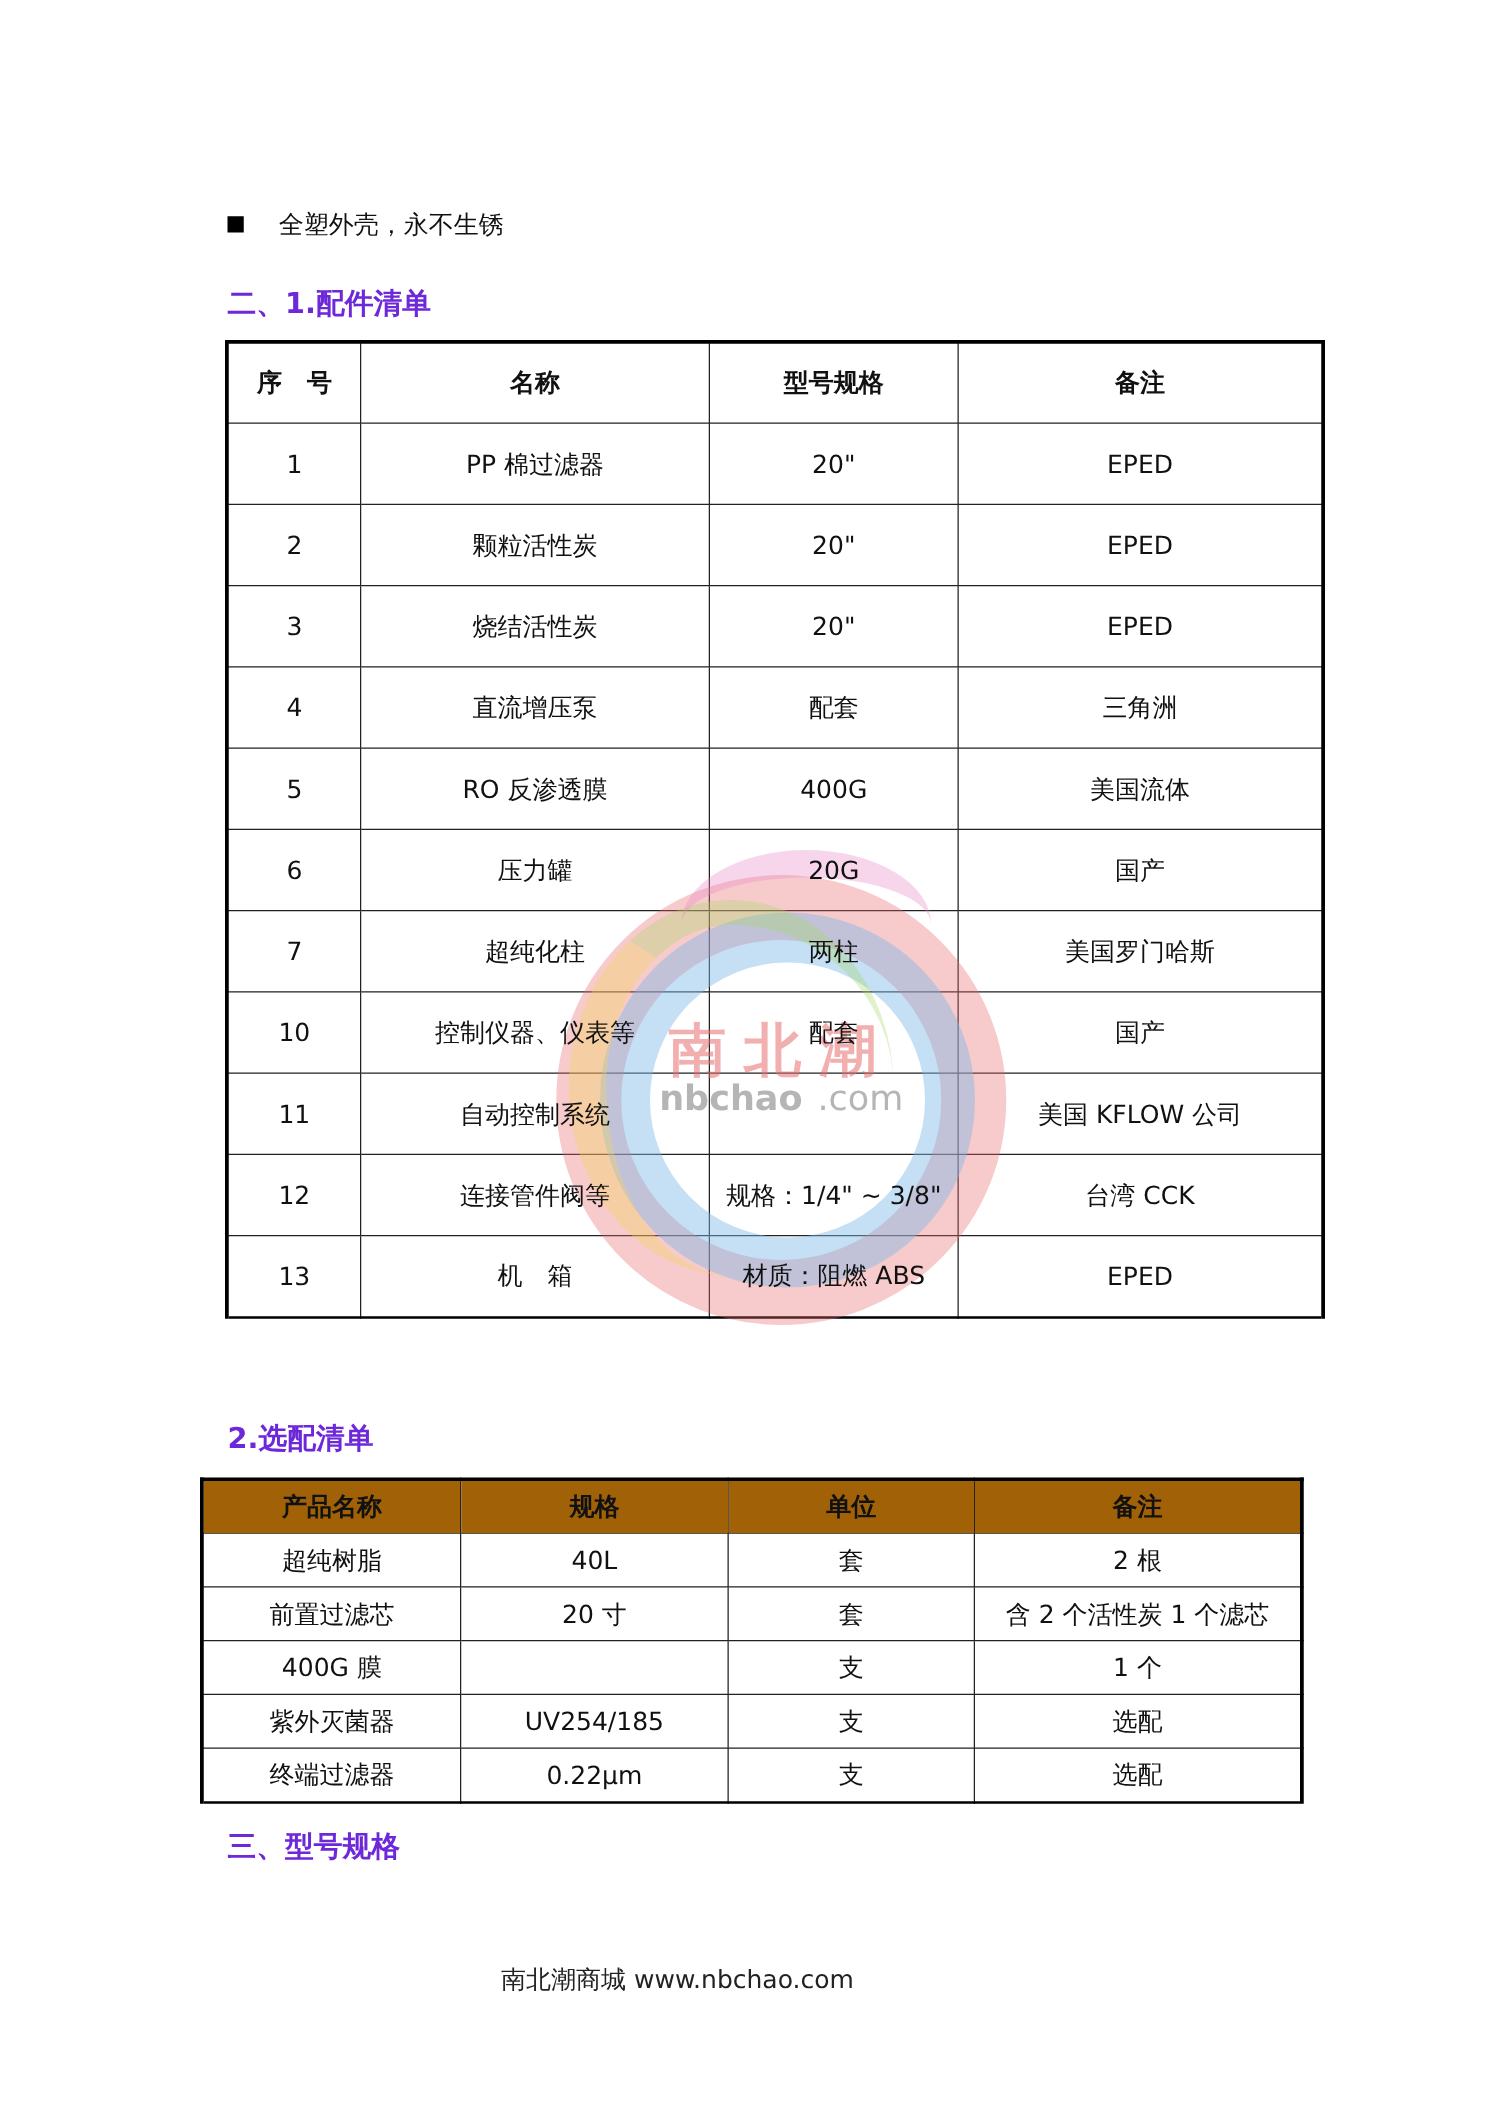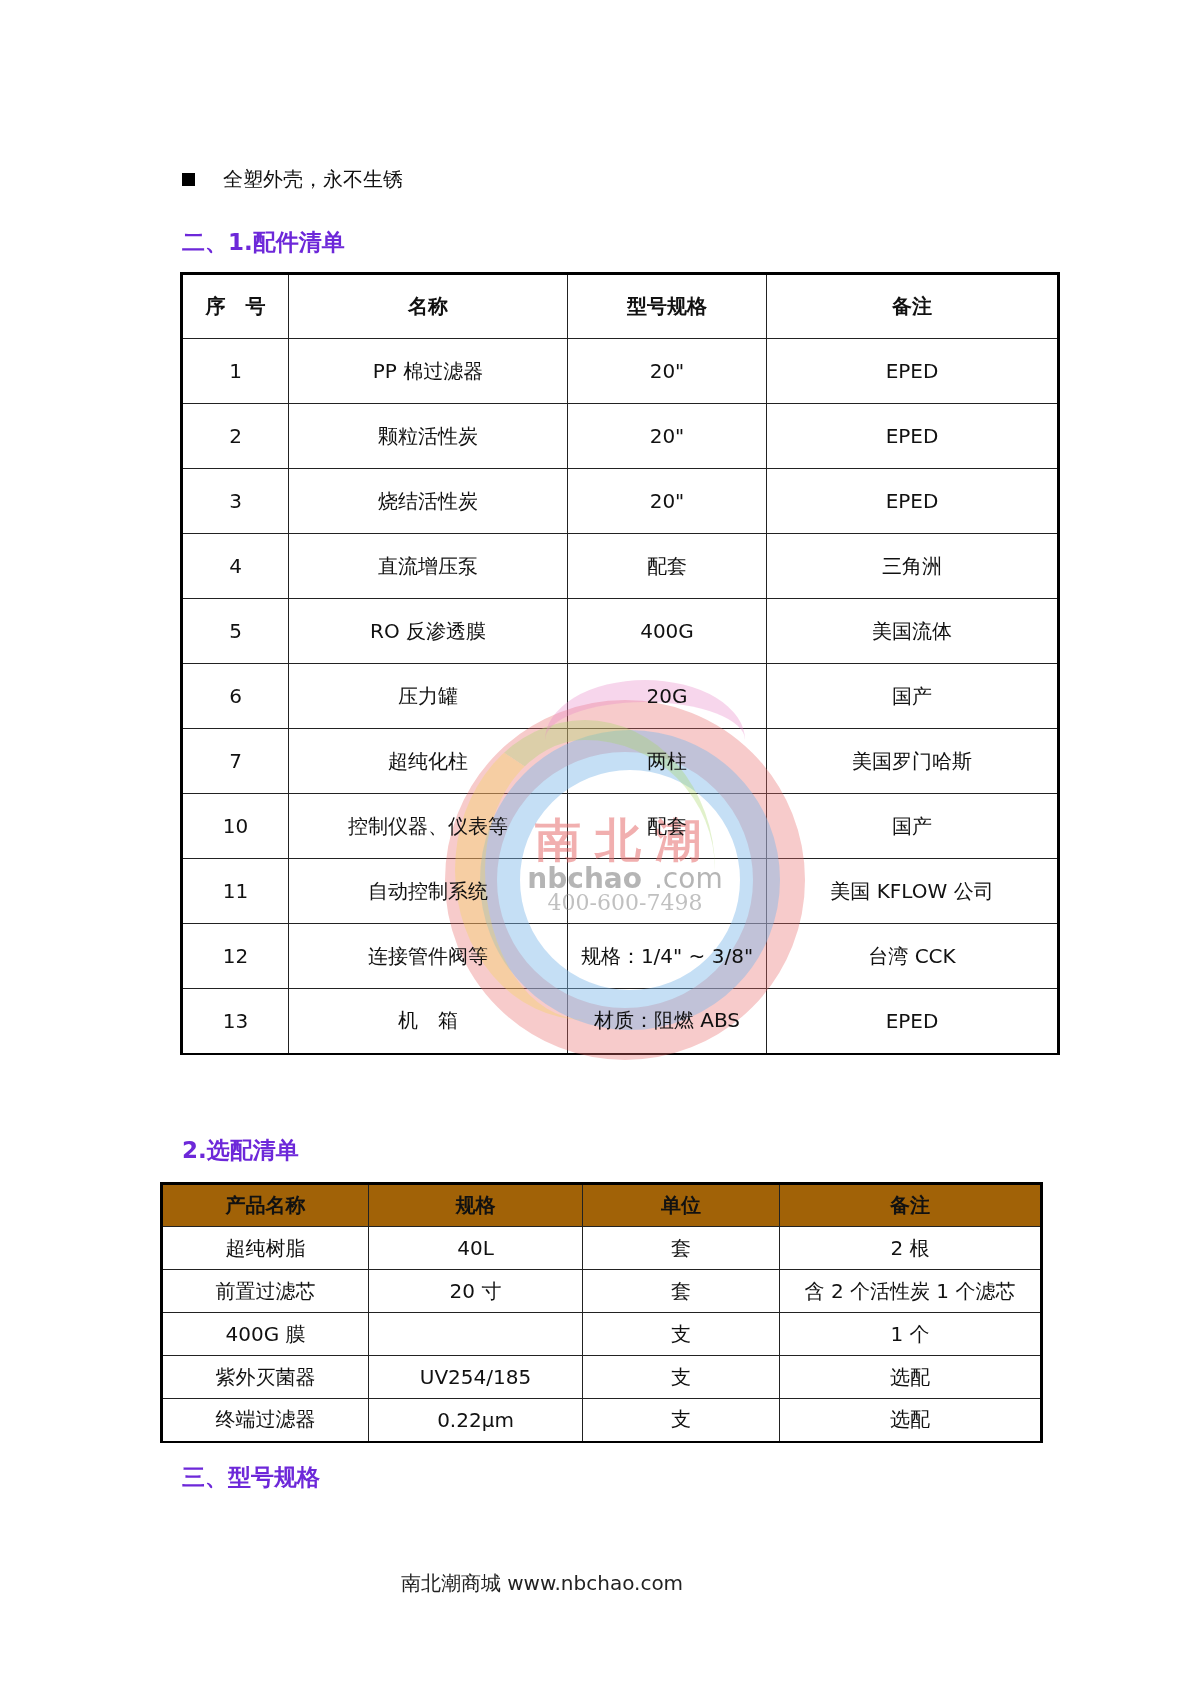--- a/index.html
+++ b/index.html
@@ -139,21 +139,20 @@
 
 <div class="heading h-parts">二、1.配件清单</div>
 
 <div class="watermark">
   <div class="wm-ring" style="left:20px;top:20px;width:360px;height:360px;border:52px solid rgba(232,106,106,0.35);box-sizing:border-box;"></div>
   <div class="wm-ring" style="left:55px;top:50px;width:300px;height:300px;border:40px solid rgba(127,184,232,0.45);box-sizing:border-box;"></div>
   <div class="wm-ring" style="left:30px;top:40px;width:260px;height:300px;border-left:30px solid rgba(242,211,90,0.35);border-top:20px solid rgba(168,216,106,0.35);border-right:0;border-bottom:0;box-sizing:border-box;"></div>
   <div class="wm-ring" style="left:120px;top:0px;width:200px;height:120px;border-top:22px solid rgba(232,138,200,0.35);box-sizing:border-box;"></div>
   <div class="wm-text wm-cn">南北潮</div>
   <div class="wm-text wm-domain"><b>nbchao</b><span>.com</span></div>
-  <div class="wm-text wm-phone">400-600-7498</div>
 </div>
 
 <table class="t-parts">
   <colgroup>
     <col style="width:107px">
     <col style="width:279px">
     <col style="width:199px">
     <col style="width:292px">
   </colgroup>
   <thead>

